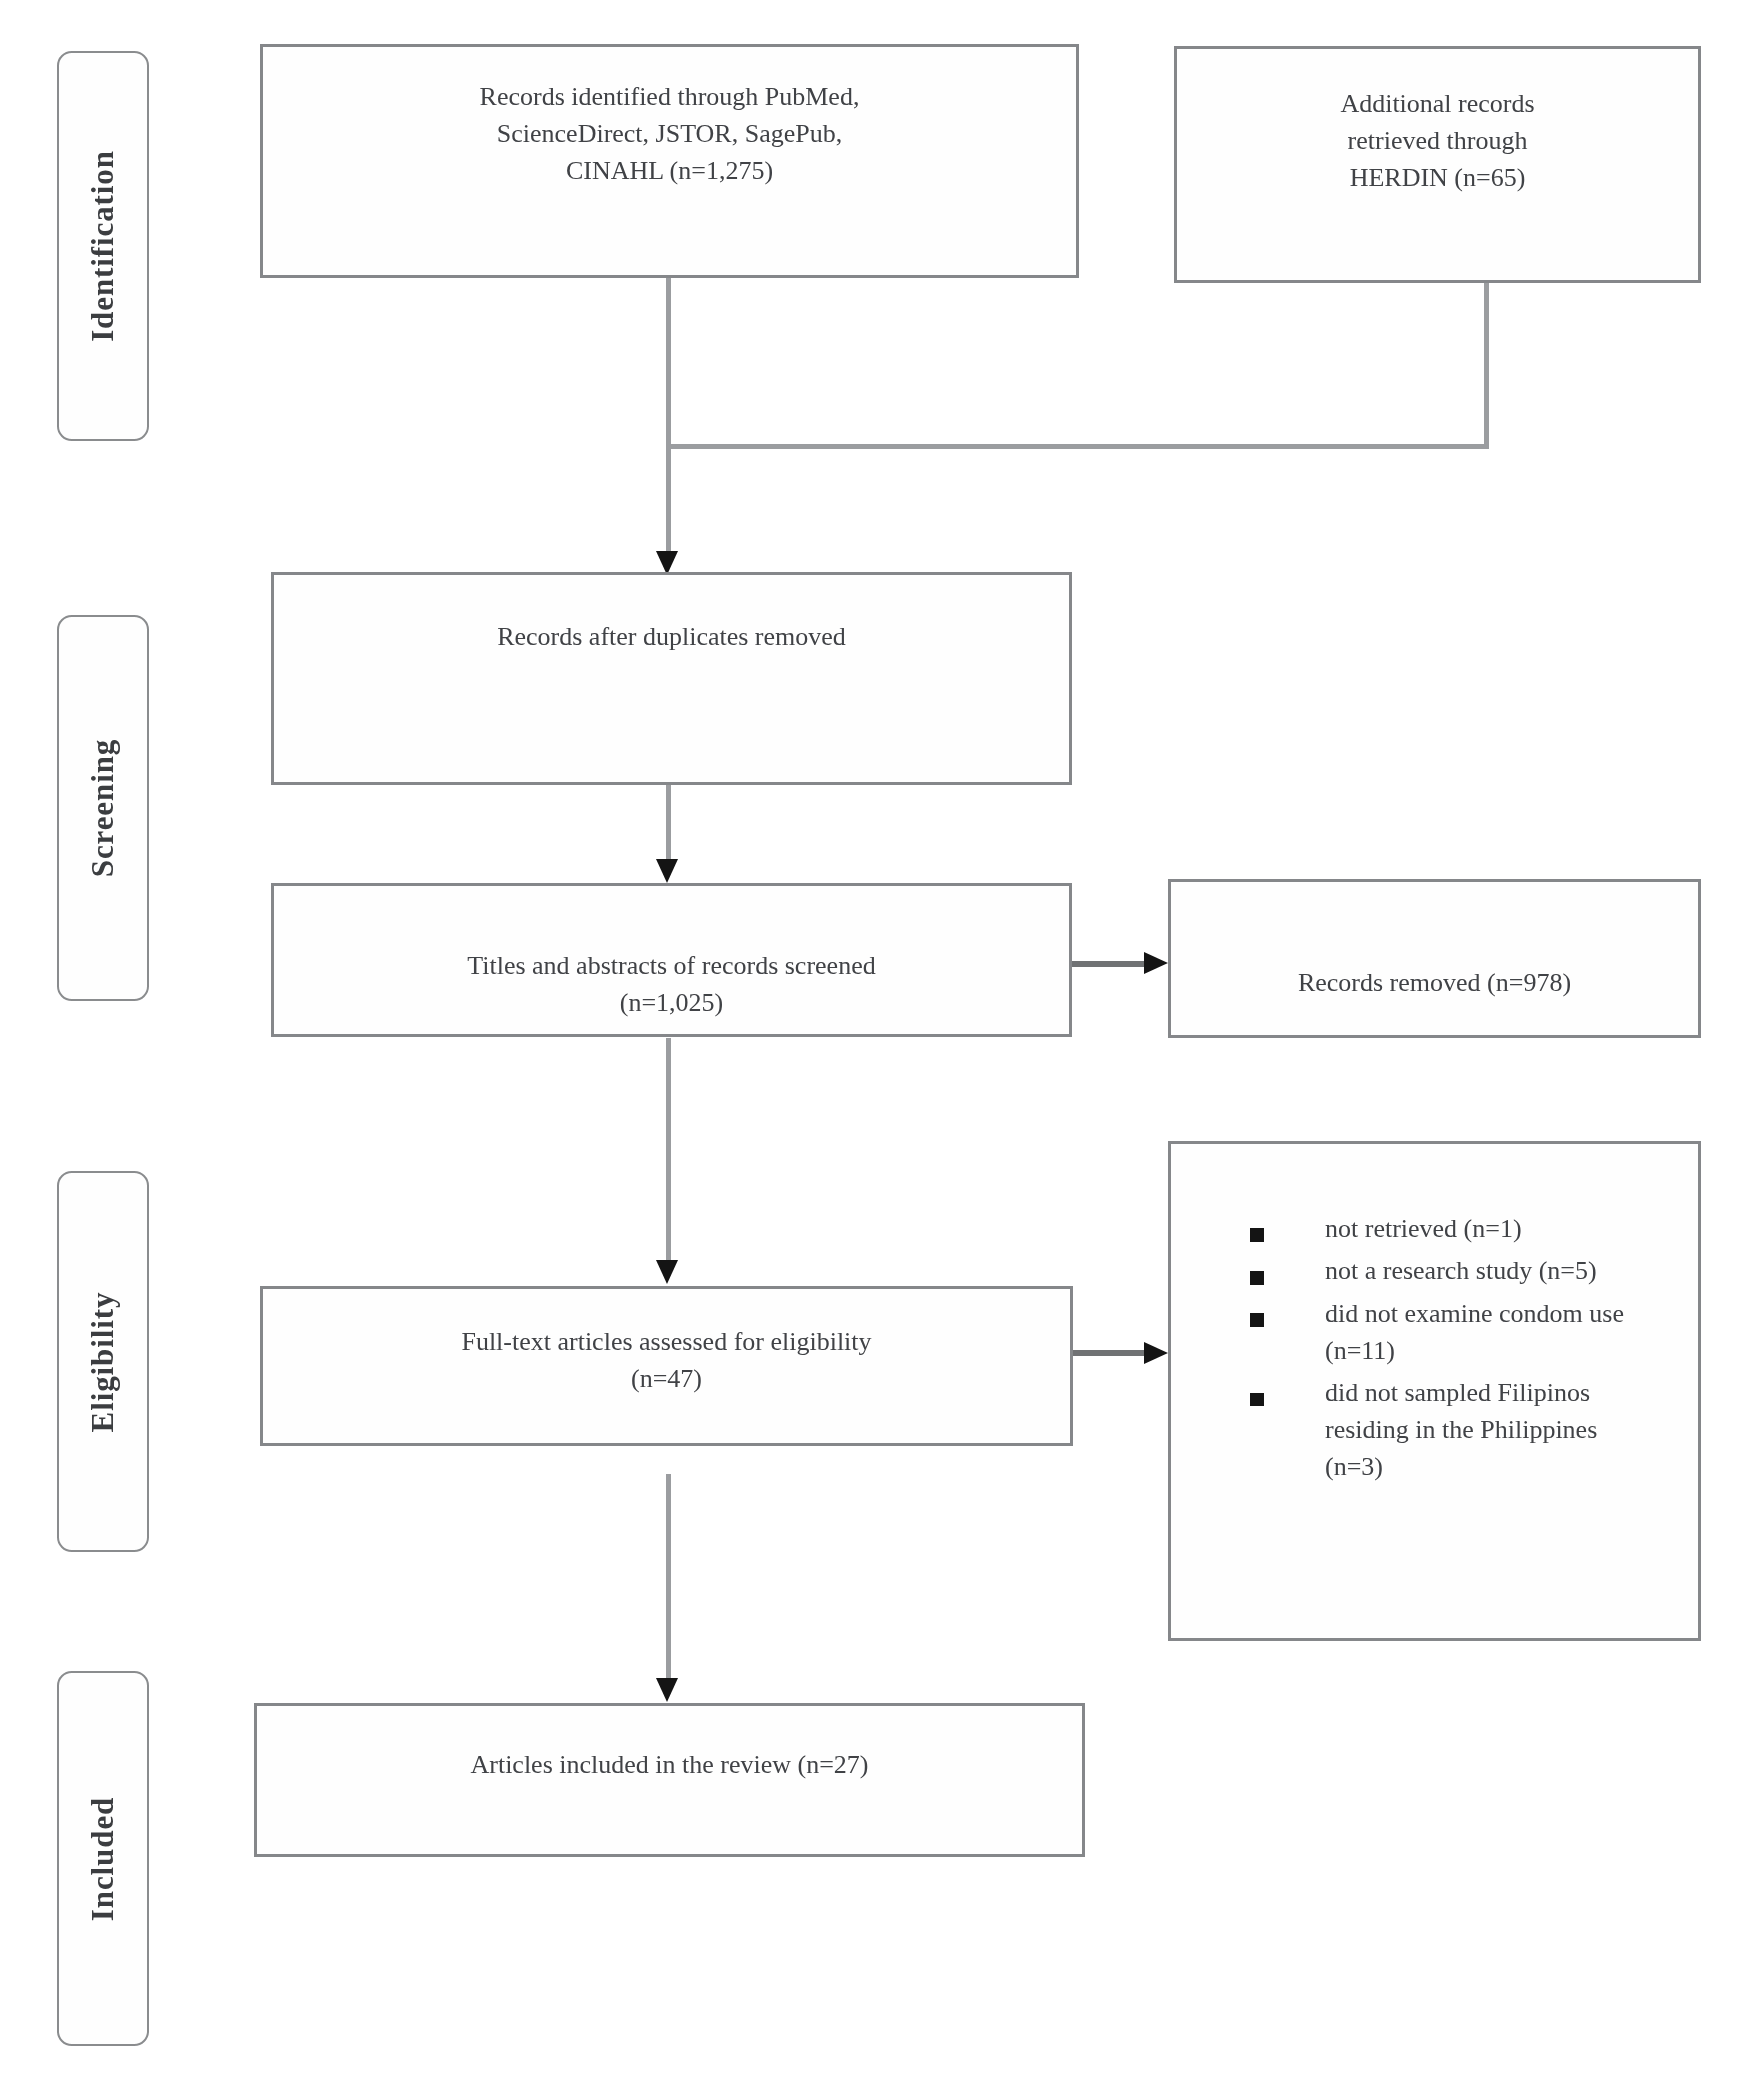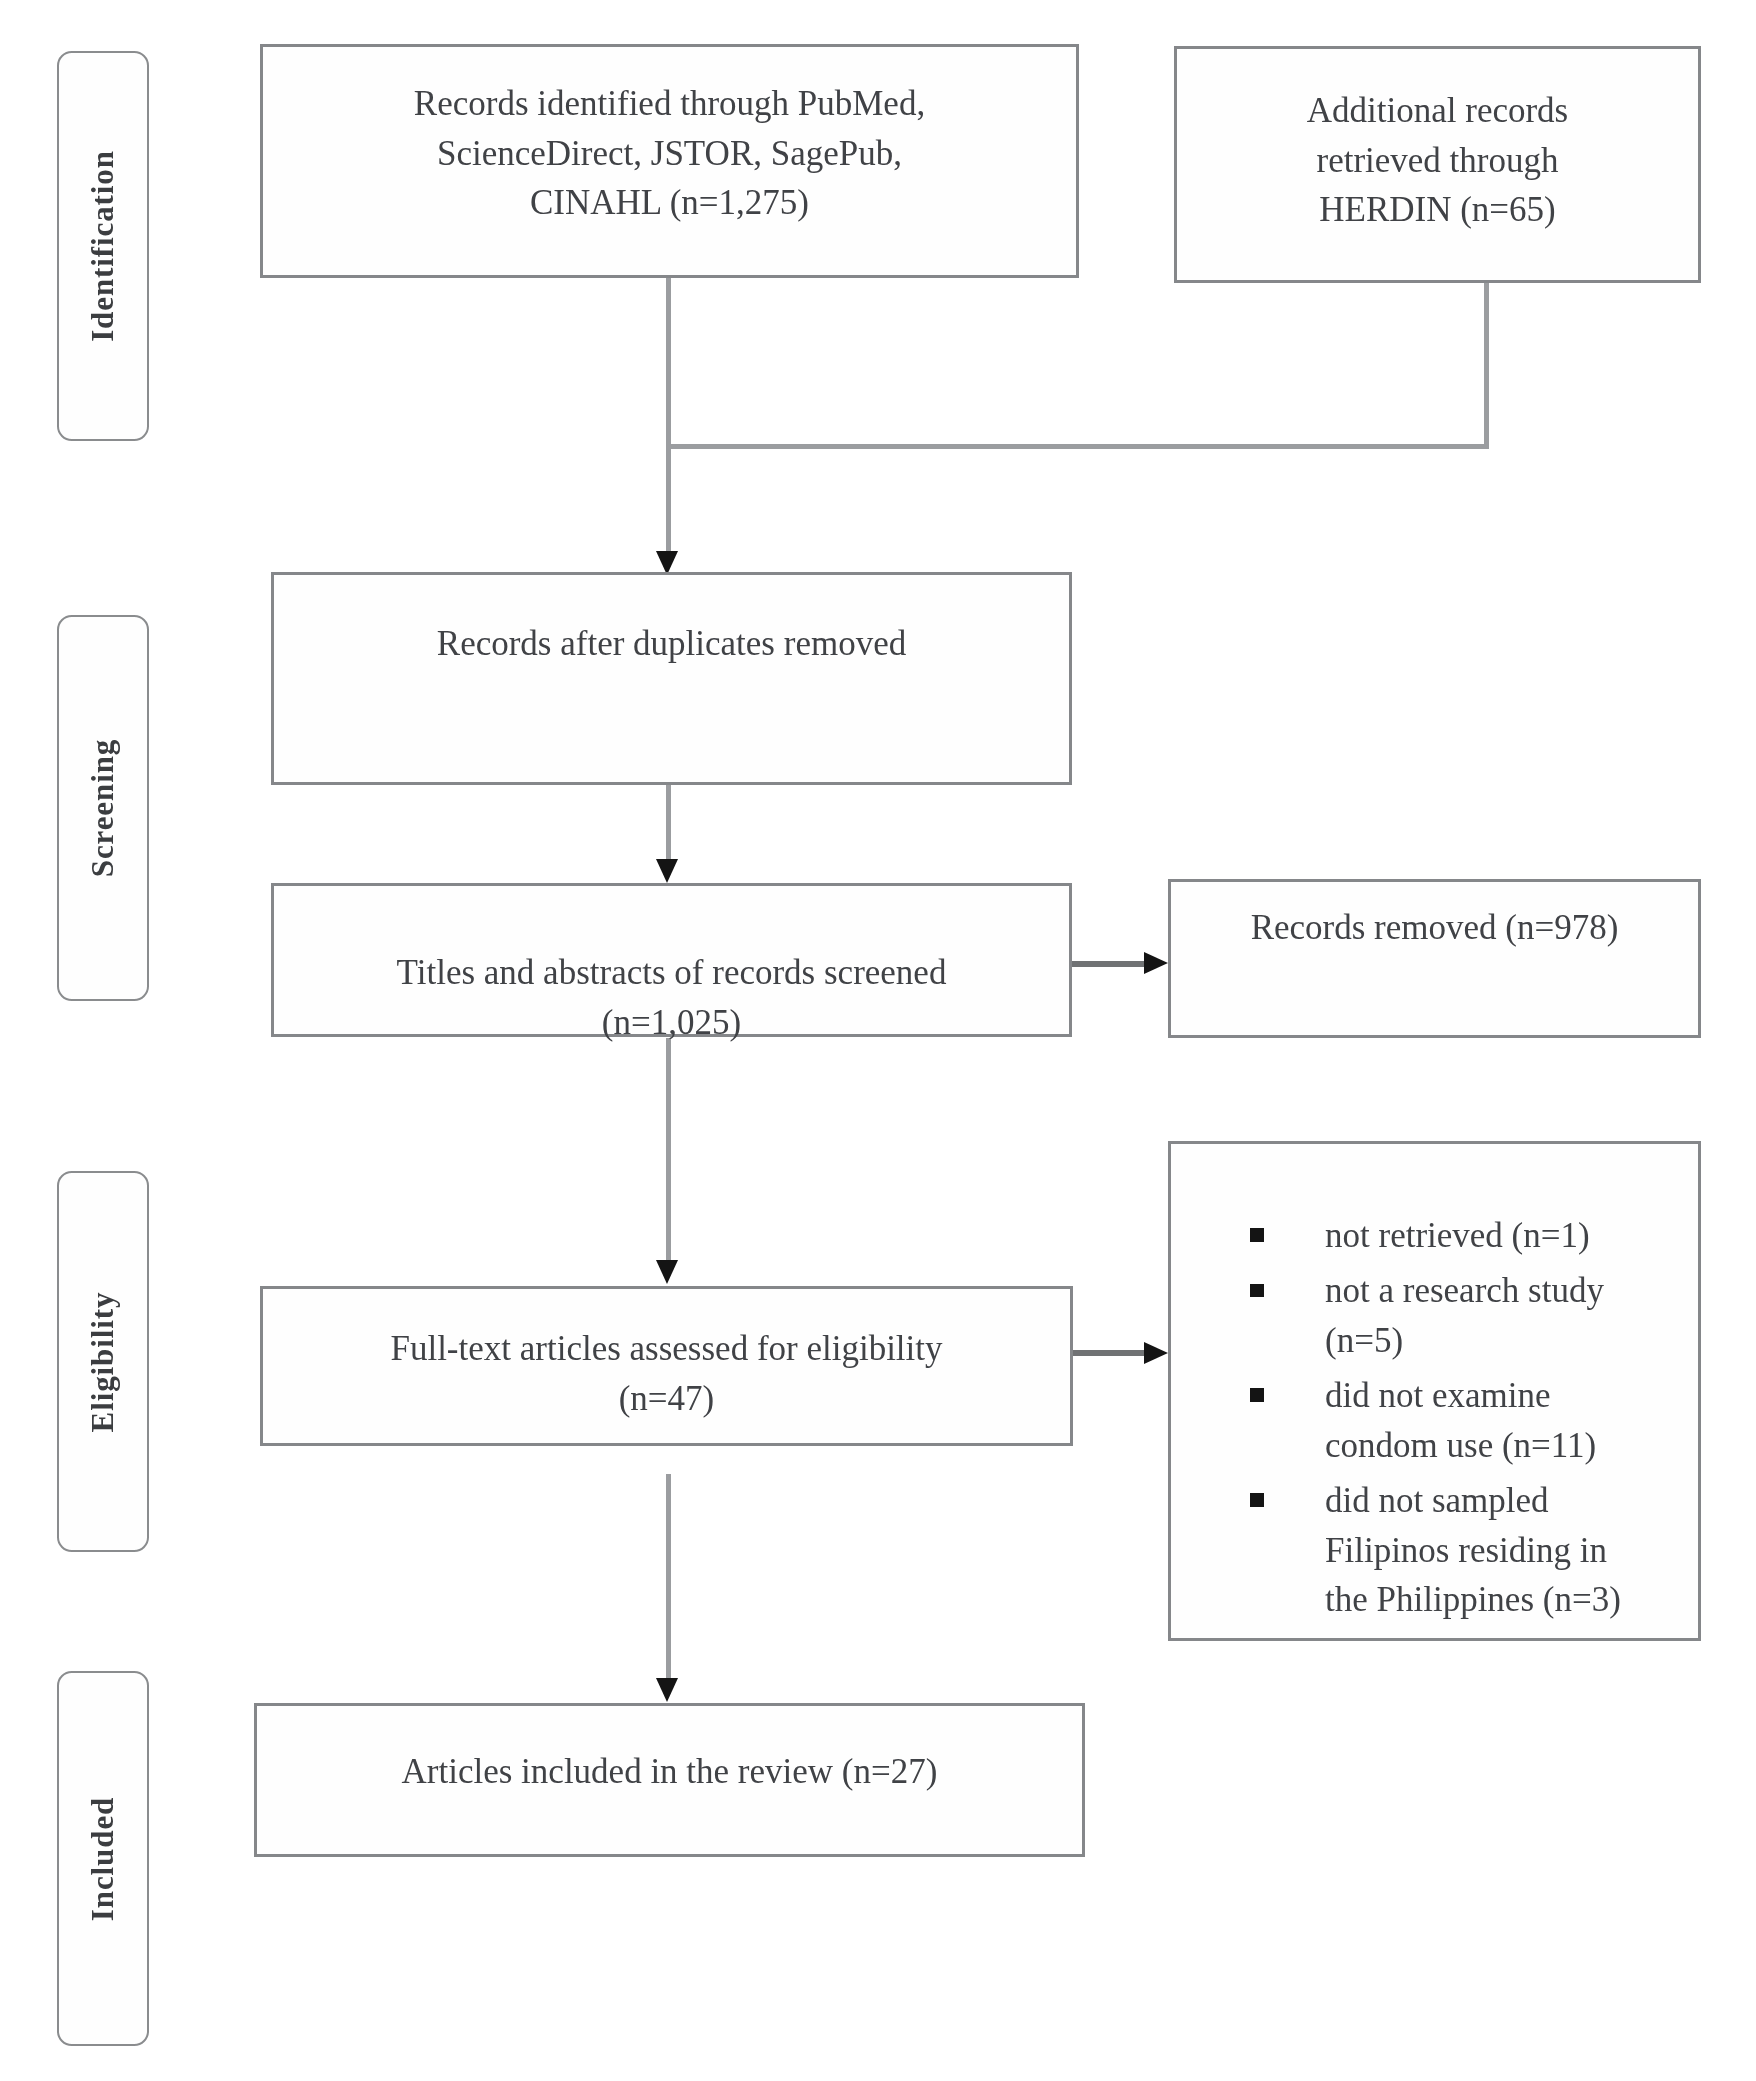--- a/index.html
+++ b/index.html
@@ -38,21 +38,21 @@
     letter-spacing: 0.9px;
     color: #3b3d40;
   }
 
   
   .fbox {
     position: absolute;
     border: 3.7px solid #85878a;
     background: #fefefe;
     box-sizing: border-box;
-    font-size: 35px;
+    font-size: 26px;
     line-height: 1.42;
     color: #404246;
     text-align: center;
   }
 
   .centered-lines {
     display: flex;
     flex-direction: column;
     justify-content: flex-start;
     height: 100%;
@@ -167,21 +167,21 @@
   </div>
 
   <div class="fbox" style="left:271px; top:883px; width:801px; height:154px;">
     <div class="centered-lines" style="padding-top:26px;margin-top:36px;">
       <span>Titles and abstracts of records screened</span>
       <span>(n=1,025)</span>
     </div>
   </div>
 
   <div class="fbox" style="left:1168px; top:879px; width:533px; height:159px;">
-    <div class="centered-lines" style="padding-top:21px;">
+    <div class="centered-lines" style="padding-top:43px;margin-top:40px;">
       <span>Records removed (n=978)</span>
     </div>
   </div>
 
   <div class="fbox" style="left:260px; top:1286px; width:813px; height:160px;">
     <div class="centered-lines" style="padding-top:35px;">
       <span>Full-text articles assessed for eligibility</span>
       <span>(n=47)</span>
     </div>
   </div>

